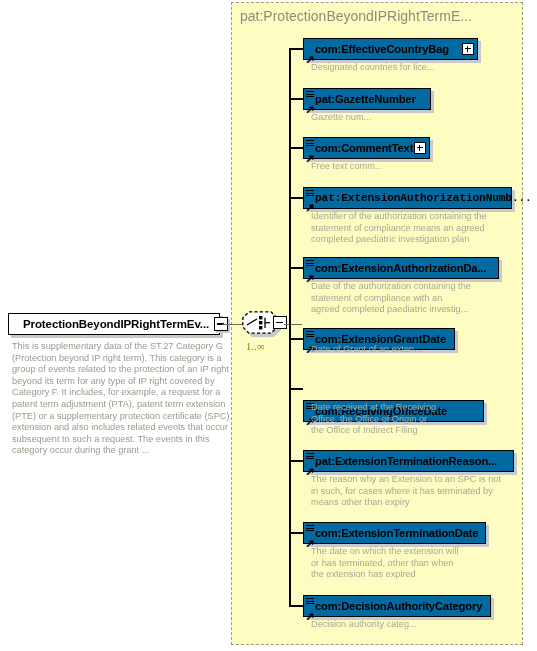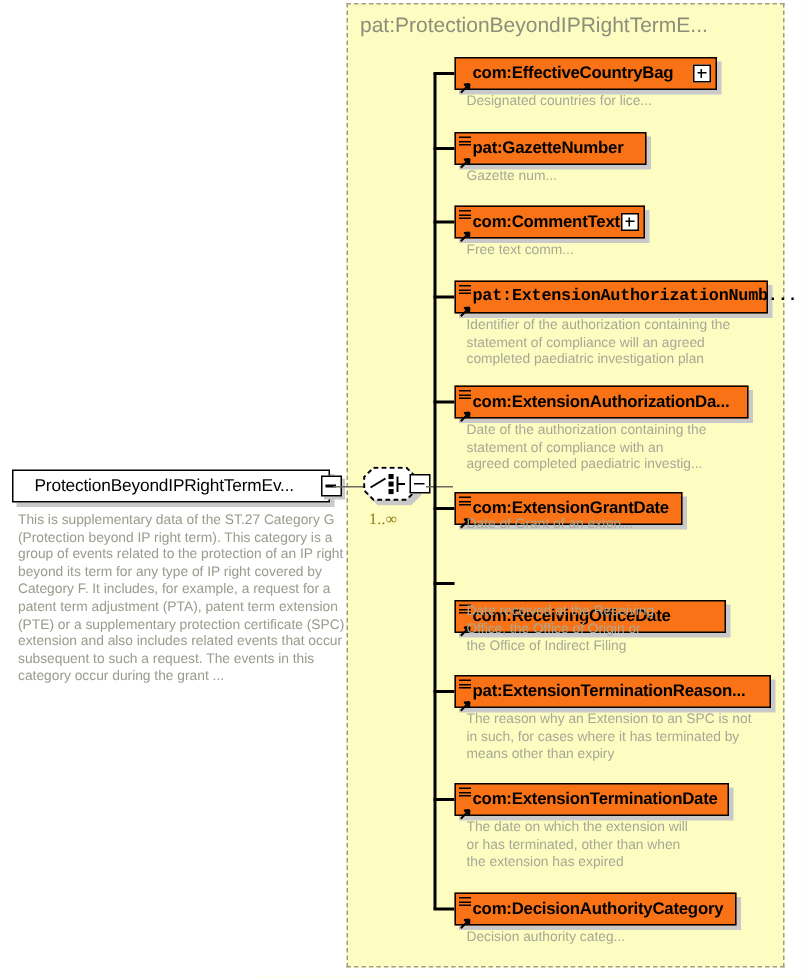--- a/index.html
+++ b/index.html
@@ -39,21 +39,21 @@
     width: 100%;
     height: 100%;
     background: #ffffff;
     border: 1.6px solid #000000;
     box-sizing: border-box;
     display: flex;
     align-items: center;
   }
   #root-label {
     font-size: 11.5px;
-    font-weight: normal;
+    font-weight: bold;
     color: #000000;
     padding-left: 14px;
     letter-spacing: -0.1px;
     white-space: nowrap;
   }
   
   #root-toggle {
     position: absolute;
     right: -8px;
     top: 4px;
@@ -191,21 +191,21 @@
     width: 100%;
     height: 100%;
     background: #c9c9c9;
   }
   .el-box {
     position: absolute;
     left: 0;
     top: 0;
     width: 100%;
     height: 100%;
-    background: #f97316;
+    background: #0369a1;
     border: 1.6px solid #000000;
     box-sizing: border-box;
   }
   .el-label {
     position: absolute;
     left: 11px;
     top: 50%;
     transform: translateY(-50%);
     font-size: 11.2px;
     font-weight: bold;
@@ -374,21 +374,21 @@
           <i></i>
         </span>
         <span class="icon-ref"><svg width="8" height="8" viewBox="0 0 8 8">
             <path d="M7 1 L1.2 6.8 M7 1 L3.4 1.3 M7 1 L6.7 4.6" stroke="#000" stroke-width="1.3" fill="none"></path>
             <polygon points="7,0.6 2.9,1.2 6.4,4.8" fill="#000"></polygon>
           </svg></span>
         <span class="el-label">pat:ExtensionAuthorizationNumb...</span>
       </div>
     </div>
     <div class="el-desc" style="left: 311px; top: 211px; width: 215px;">Identifier of the authorization containing the
-statement of compliance will an agreed
+statement of compliance means an agreed
 completed paediatric investigation plan</div>
     <div class="branch" style="top: 267.2px;"></div>
     <div class="el" style="left: 303px; top: 257px; width: 196px; height: 22px;">
       <div class="el-shadow"></div>
       <div class="el-box">
         <span class="icon-seq">
           <i></i>
           <i></i>
           <i></i>
         </span>

